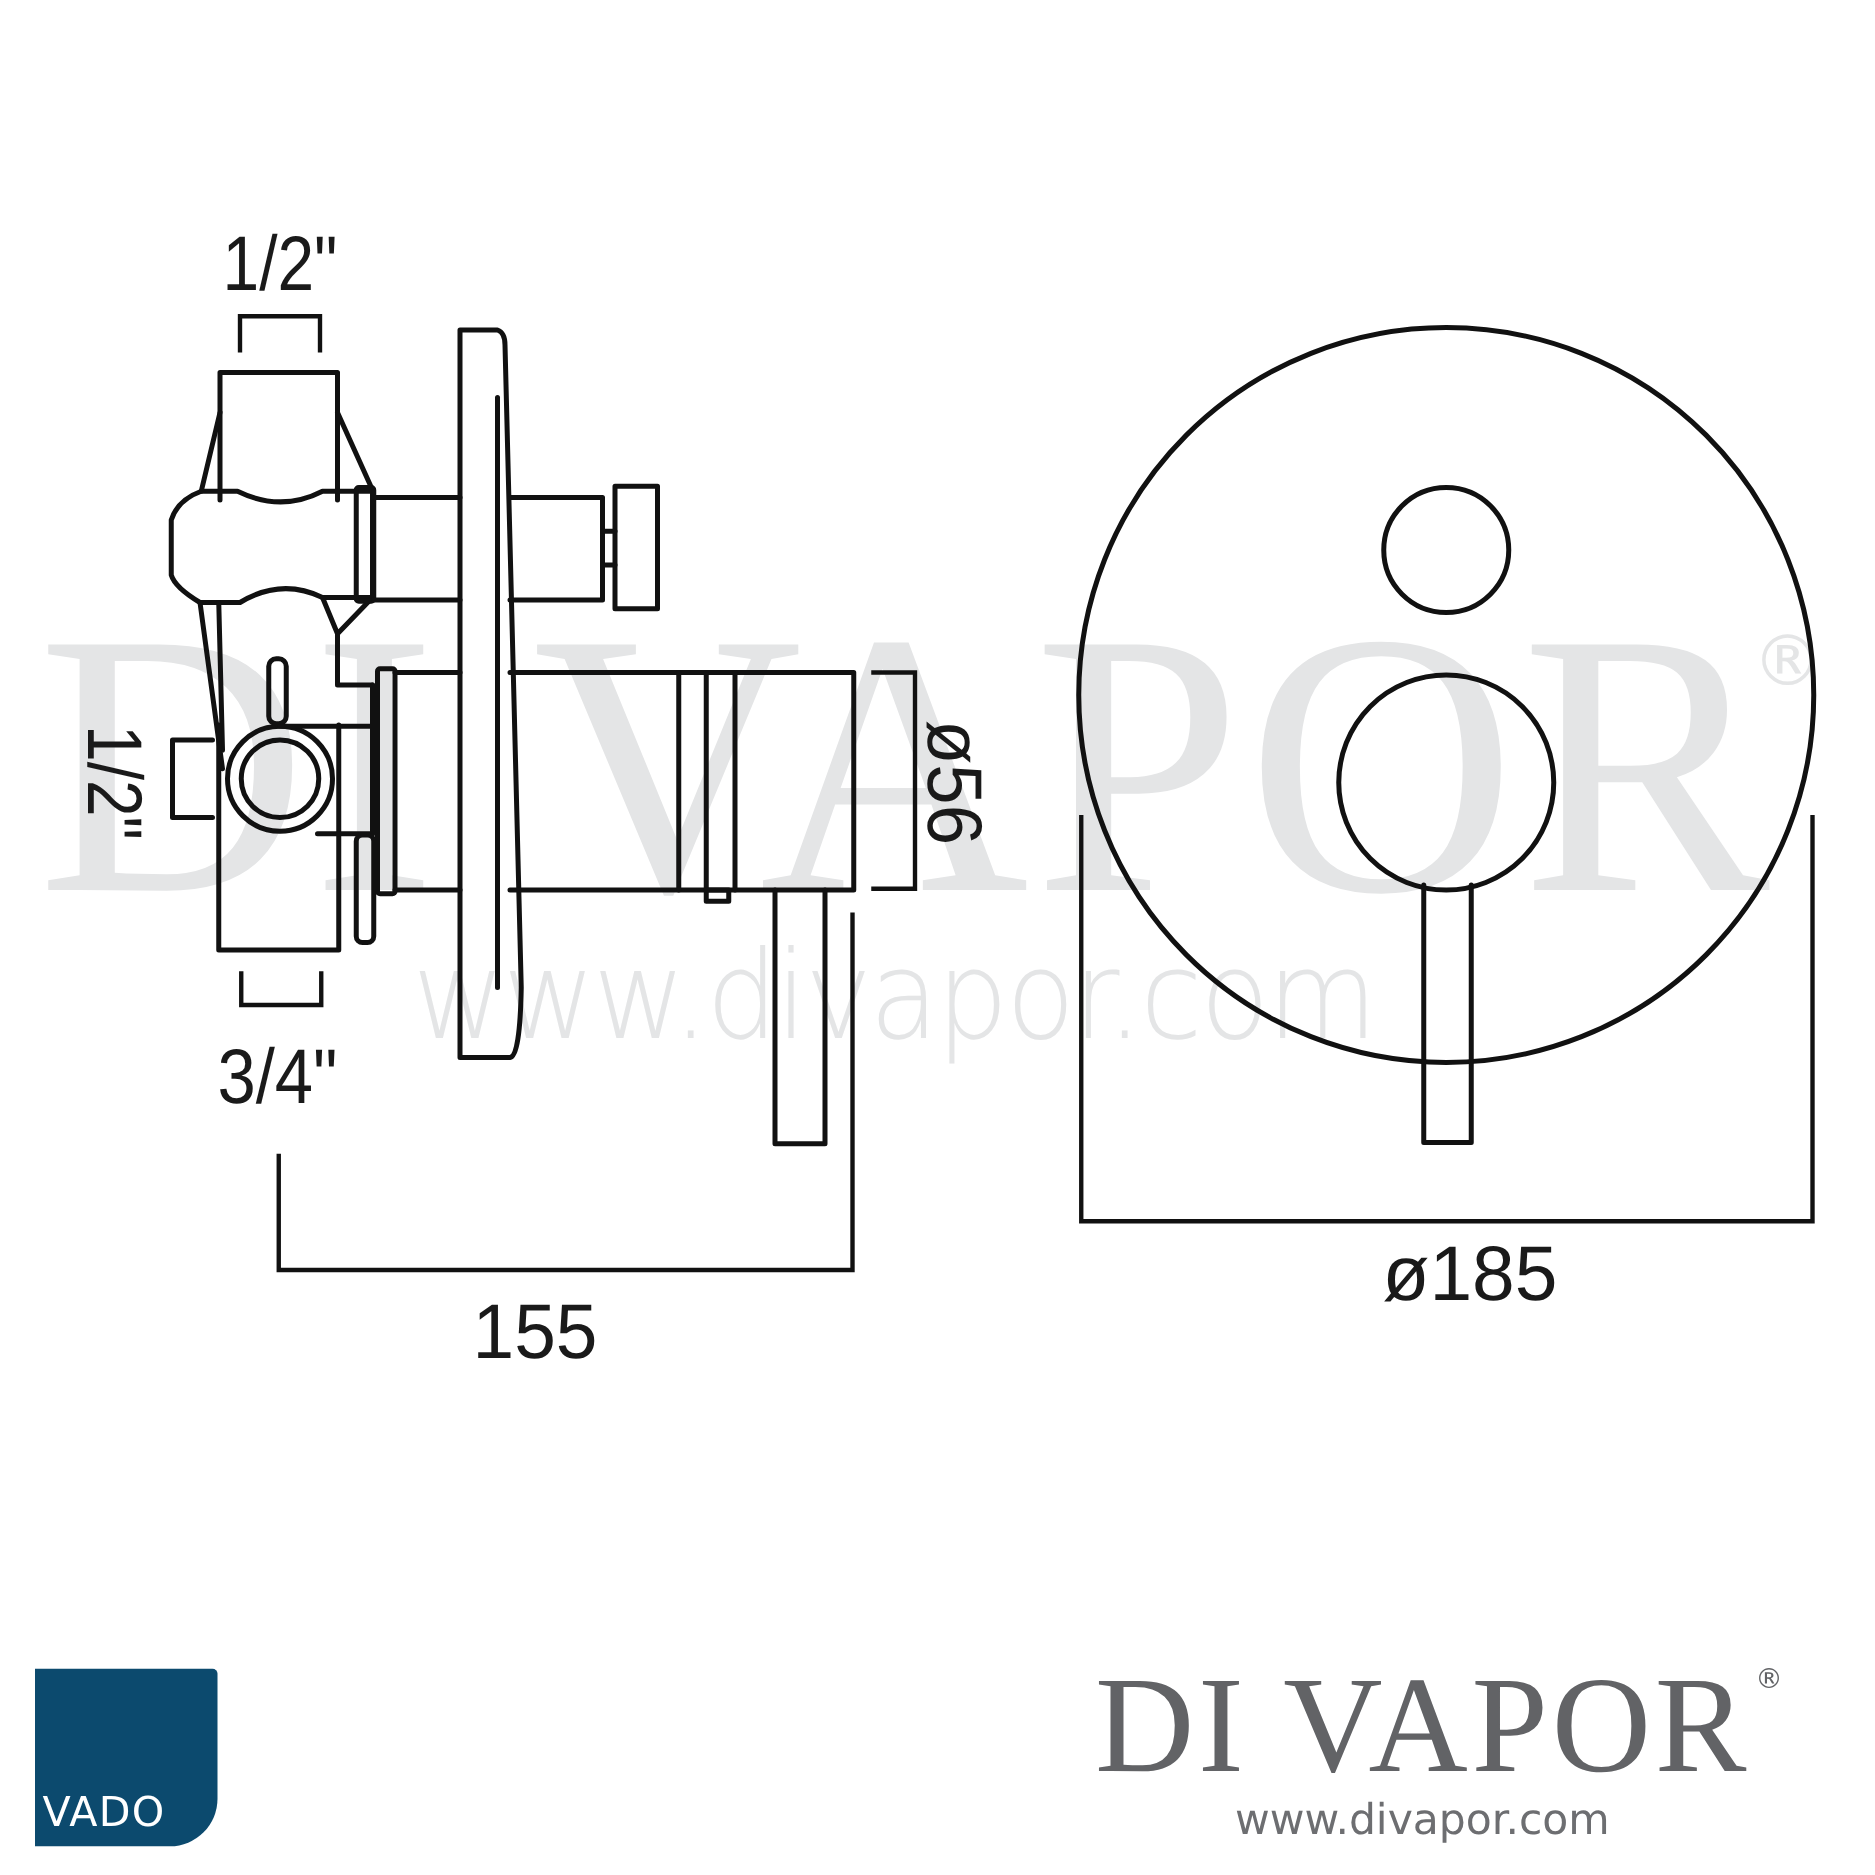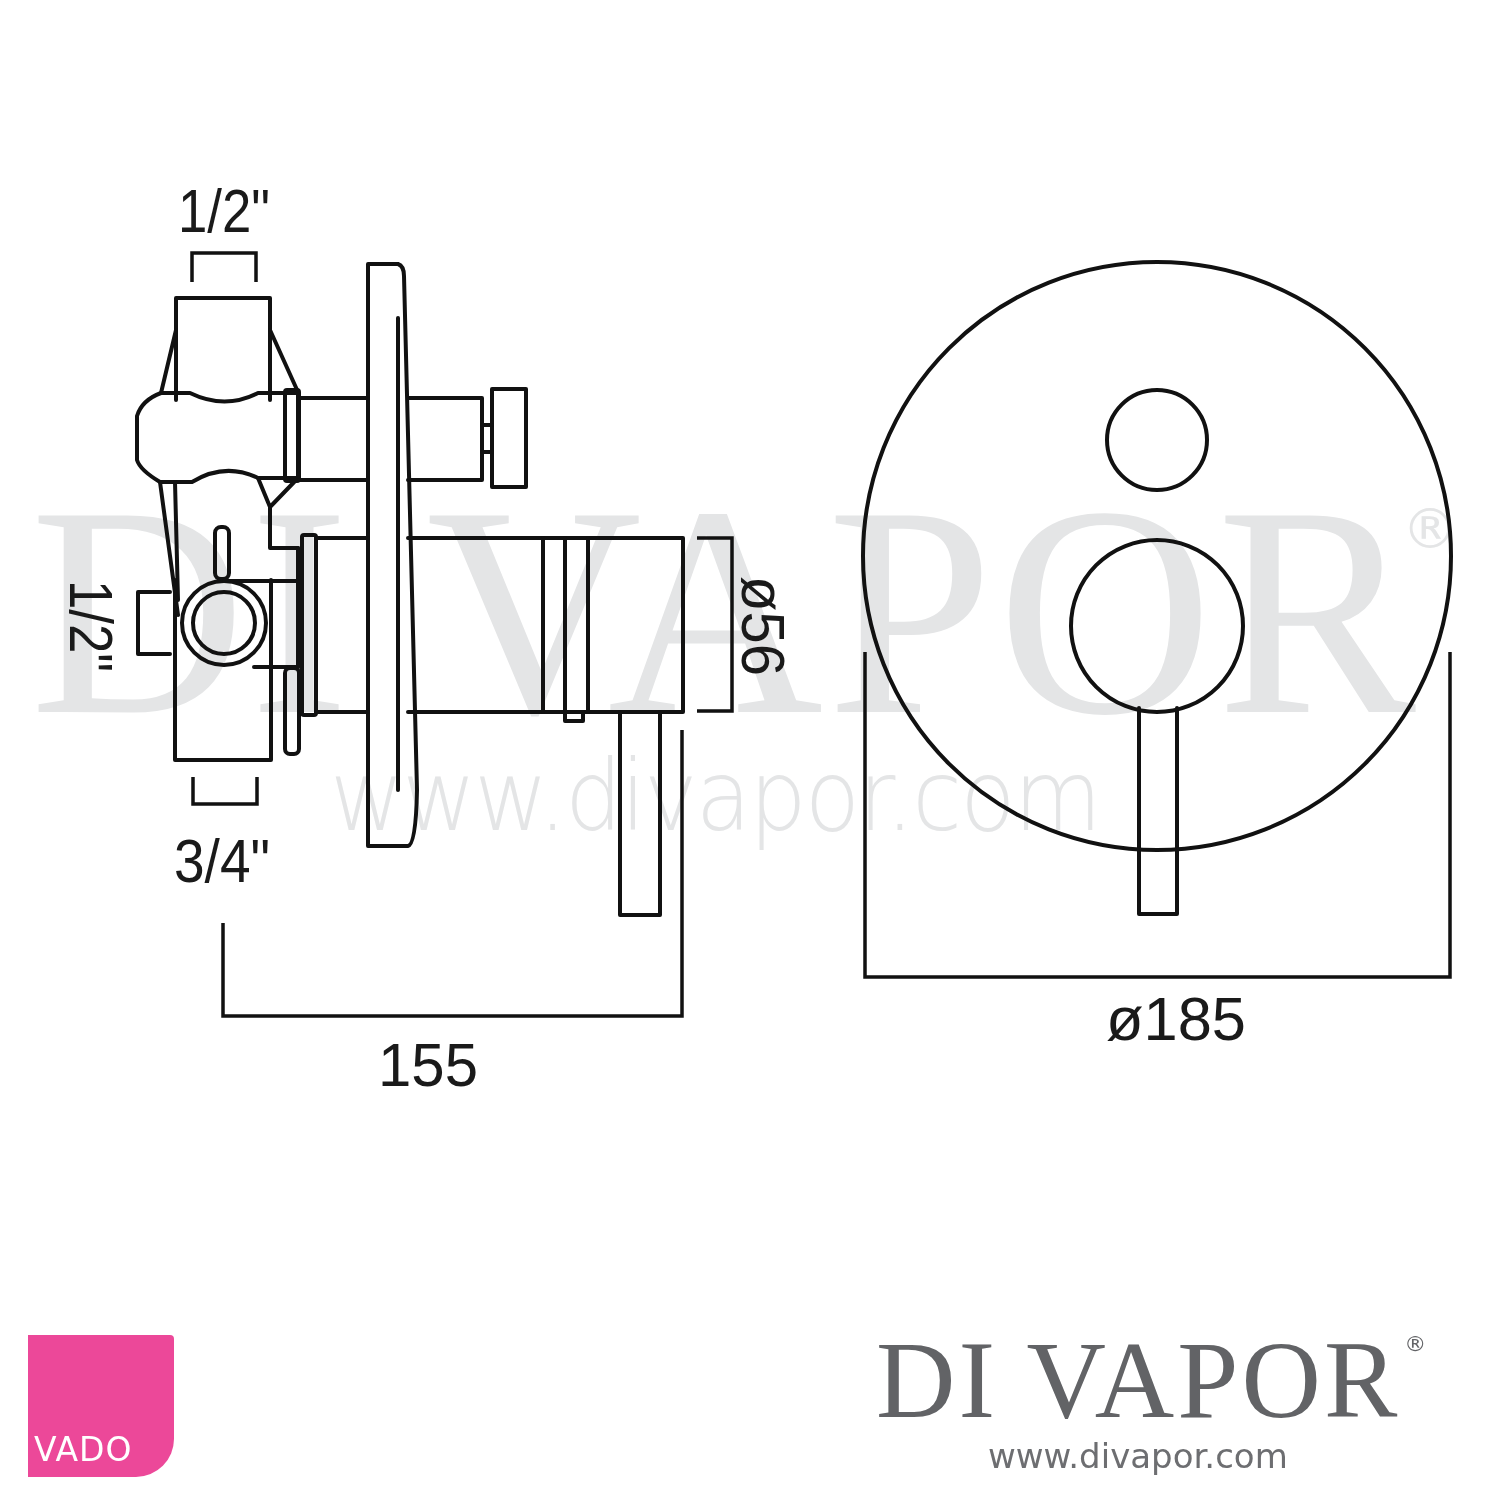--- a/index.html
+++ b/index.html
@@ -4,21 +4,21 @@
   <style>
     html, body { margin: 0; padding: 0; background: #ffffff; }
     body { width: 1500px; height: 1500px; position: relative; overflow: hidden; }
     #canvas { position: absolute; left: 0; top: 0; width: 1500px; height: 1500px; }
     .wm-big { font-family: "Liberation Serif", "DejaVu Serif", serif; font-size: 300px; fill: #e4e5e6; letter-spacing: 4px; }
     .wm-reg { font-family: "DejaVu Sans", sans-serif; font-size: 56px; fill: #e4e5e6; }
     .wm-url { font-family: "DejaVu Sans", sans-serif; font-size: 98px; font-weight: 300; fill: #e4e5e6; letter-spacing: -2px; }
     .ln { fill: none; stroke: #111; stroke-width: 4; stroke-linejoin: round; stroke-linecap: round; }
     .ln-thin { fill: none; stroke: #111; stroke-width: 3.5; }
     .dimtxt { font-family: "Liberation Sans Narrow", "Liberation Sans", sans-serif; font-size: 62px; fill: #1a1a1a; }
-    .vado-box { position: absolute; left: 28px; top: 1335px; width: 146px; height: 142px; background: #ec4899; border-top-right-radius: 4px; border-bottom-right-radius: 38px; }
+    .vado-box { position: absolute; left: 28px; top: 1335px; width: 146px; height: 142px; background: #0c4a6e; border-top-right-radius: 4px; border-bottom-right-radius: 38px; }
     .vado-text { position: absolute; left: 6px; bottom: 8px; color: #fff; font-family: "DejaVu Sans", sans-serif; font-size: 33px; letter-spacing: 1px; }
     .brand { position: absolute; left: 876px; top: 1325px; width: 630px; text-align: left; }
     .brand-name { font-family: "Liberation Serif", "DejaVu Serif", serif; font-size: 110px; color: #626366; letter-spacing: 3px; line-height: 110px; display: inline-block; }
     .brand-reg { font-family: "DejaVu Sans", sans-serif; font-size: 22px; color: #626366; vertical-align: top; position: relative; top: 6px; left: 4px; }
     .brand-url { position: absolute; left: 988px; top: 1436px; font-family: "DejaVu Sans", sans-serif; font-size: 34px; color: #6d6e71; letter-spacing: 0px; }
   </style>
 </head>
 <body>
 
 <svg id="canvas" viewBox="0 0 1500 1500" xmlns="http://www.w3.org/2000/svg">

